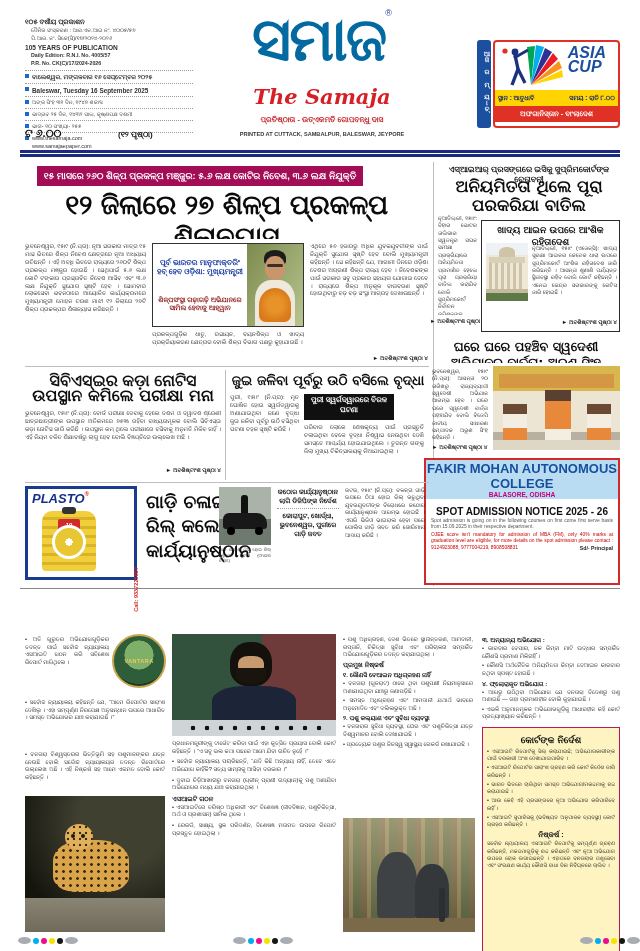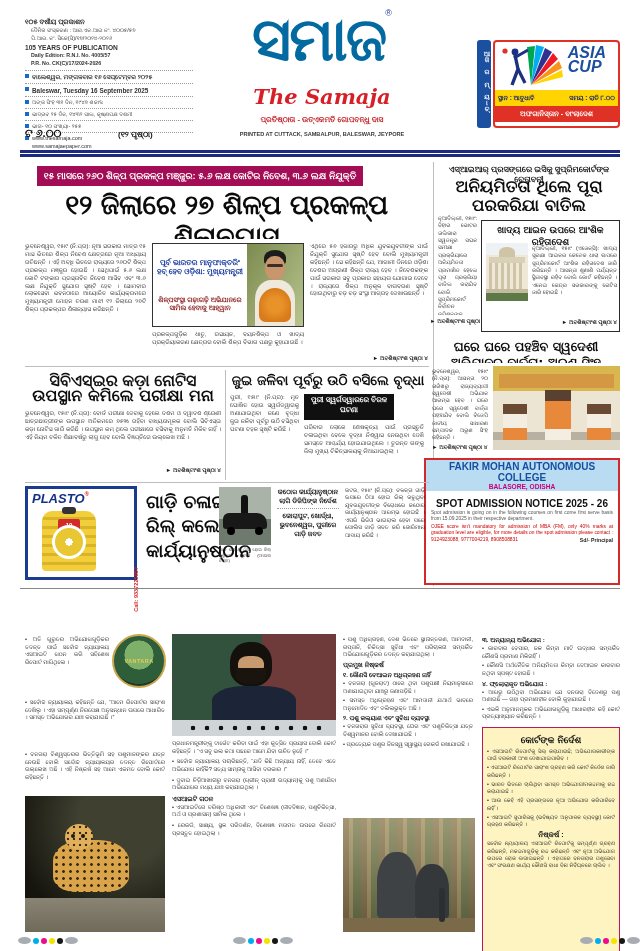--- a/index.html
+++ b/index.html
@@ -157,21 +157,21 @@
   <div class="photo abs" style="left:493px;top:366px;width:127px;height:84px;background:linear-gradient(#d8b74e 0 30%,#ece5d4 30% 78%,#b8b0a0 78%)">
     <div class="abs" style="left:6px;top:8px;width:115px;height:14px;background:rgba(200,60,40,.25)"></div>
     <div class="abs" style="left:10px;top:38px;width:24px;height:40px;background:linear-gradient(#6b4a33 0 25%,#f3ede2 25% 60%,#e8883a 60%)"></div>
     <div class="abs" style="left:52px;top:24px;width:26px;height:56px;background:linear-gradient(#5a4030 0 20%,#e8883a 20% 70%,#f3ede2 70%)"></div>
     <div class="abs" style="left:94px;top:38px;width:24px;height:40px;background:linear-gradient(#6b4a33 0 25%,#f3ede2 25% 60%,#e8883a 60%)"></div>
     <div class="abs" style="left:0;bottom:0;width:127px;height:10px;background:#ded7c6"></div>
   </div>
 
   <div class="abs" style="left:424px;top:458px;width:196px;height:127px;border:2px solid #d22a2a;background:#fff;overflow:hidden">
     <div style="background:#badcf2;padding:1px 0">
-      <div class="c b" style="font-size:10px;color:#1550a0">FAKIR MOHAN AUTONOMOUS COLLEGE</div>
+      <div class="c b" style="font-size:13px;color:#1550a0">FAKIR MOHAN AUTONOMOUS COLLEGE</div>
       <div class="c b" style="font-size:6.6px;color:#c3007e">BALASORE, ODISHA</div>
     </div>
     <div class="c" style="font-size:10px;font-weight:900;margin-top:7px">SPOT ADMISSION NOTICE 2025 - 26</div>
     <div style="font-size:4.9px;color:#555;padding:1px 5px;text-align:justify;line-height:1.25">Spot admission is going on in the following courses on first come first serve basis from 15.09.2025 in their respective department.</div>
     <div style="padding:1px 5px;position:relative">
       <span style="font-size:4.9px;color:#c00;text-align:justify;line-height:1.25;display:block">OJEE score isn't mandatory for admission of MBA (FM), only 40% marks at graduation level are eligible, for more details on the spot admission please contact : 9124923088, 9777004219, 8908508831</span>
       <span class="b" style="font-size:5.2px;color:#222;position:absolute;right:5px;bottom:1px">Sd/- Principal</span>
     </div>
   </div>
 

